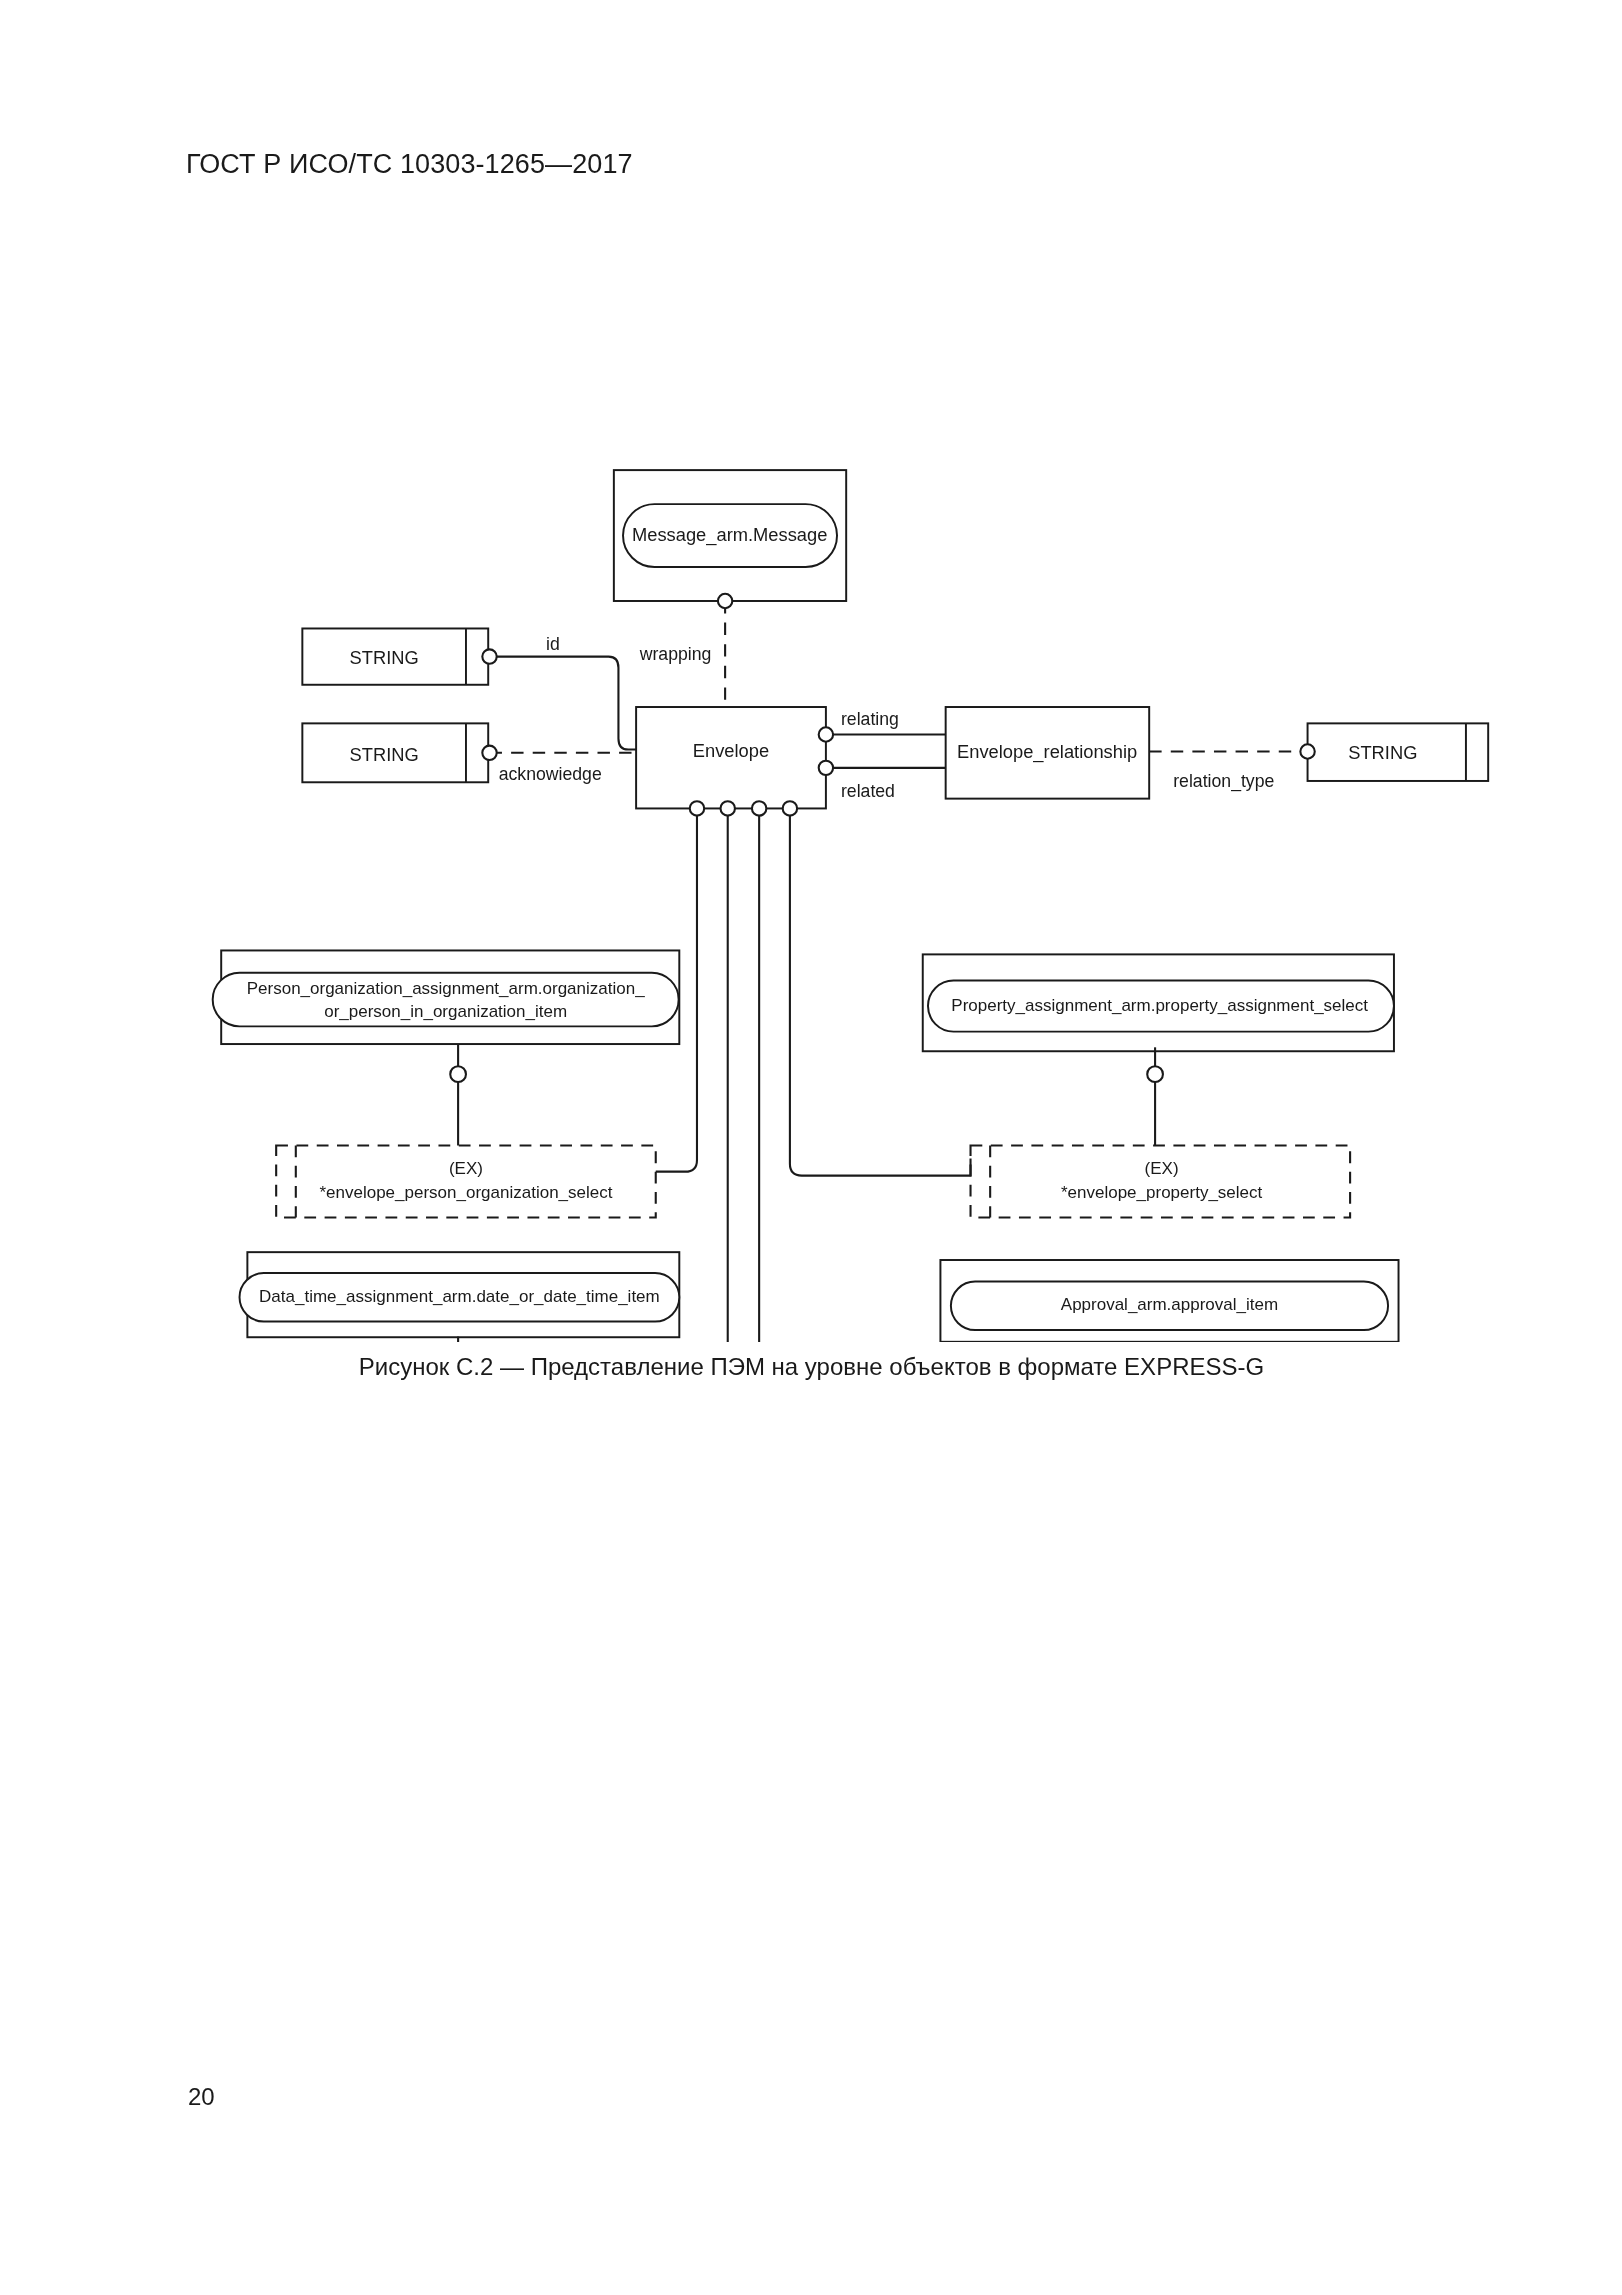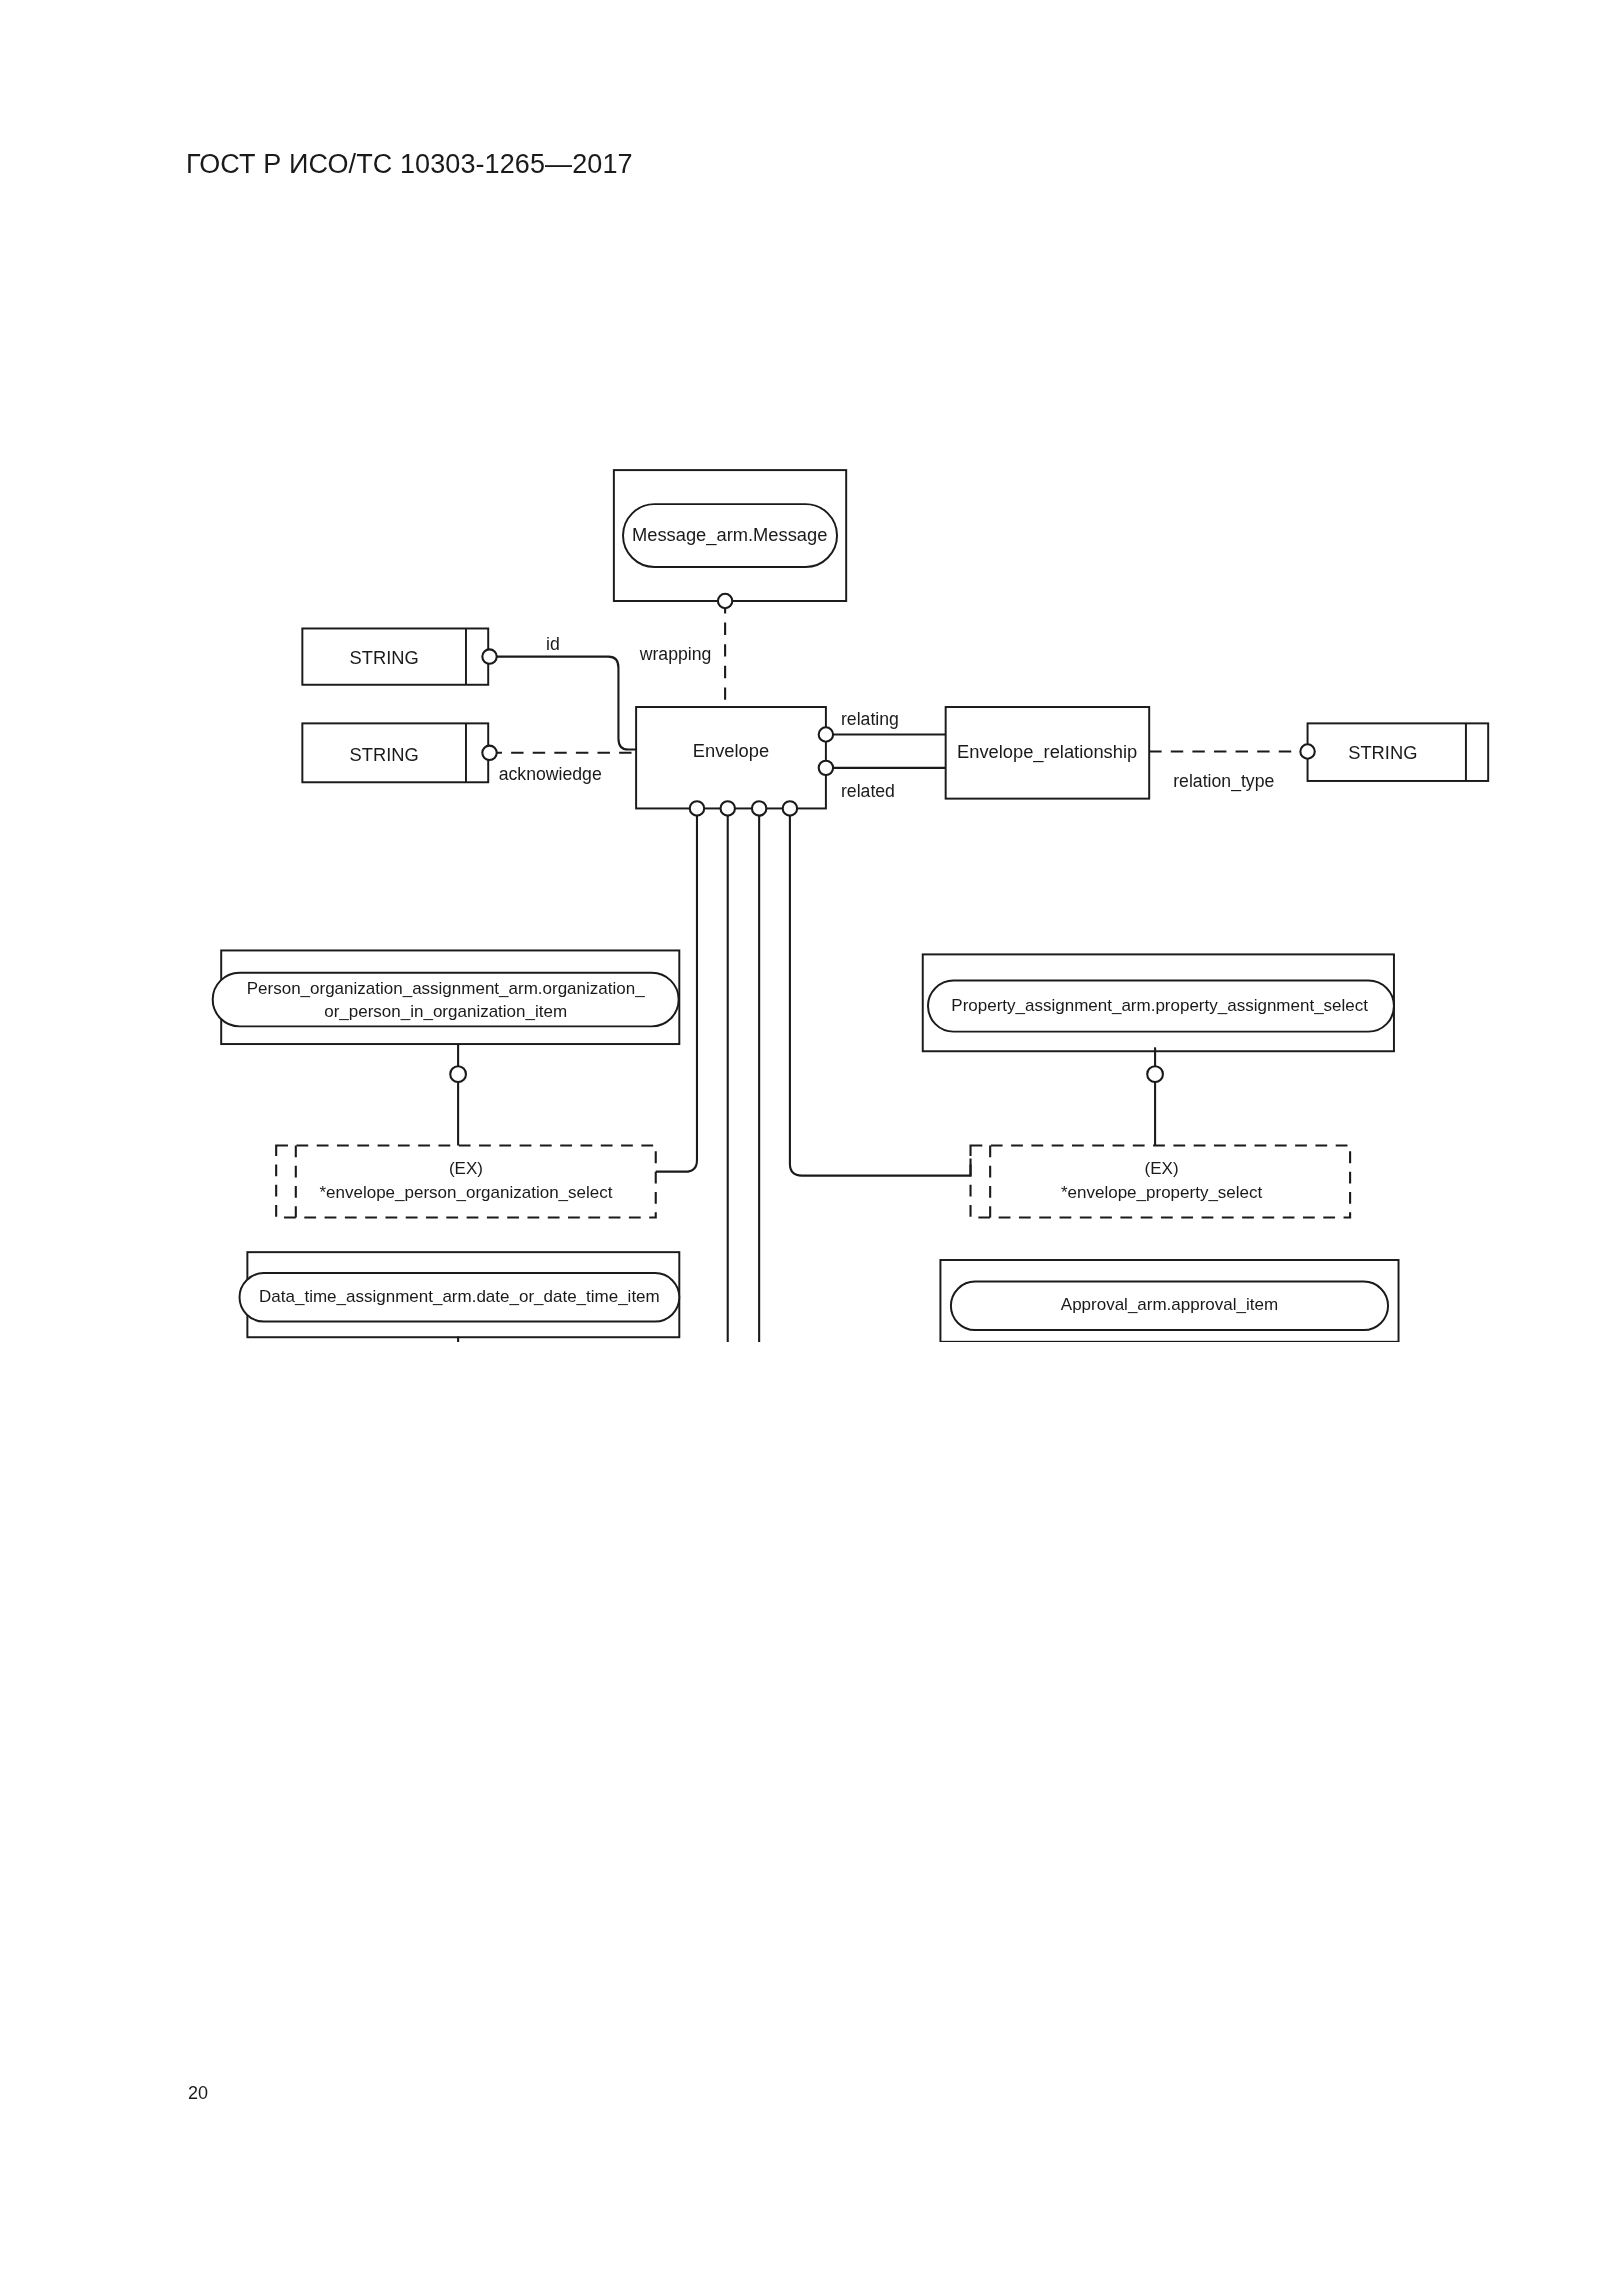--- a/index.html
+++ b/index.html
@@ -41,21 +41,21 @@
     top: 1353px;
     width: 1623px;
     text-align: center;
     font-size: 24px;
     white-space: nowrap;
   }
   #page-number {
     position: absolute;
     left: 188px;
     top: 2083px;
-    font-size: 18px;
+    font-size: 24px;
   }
   svg { display: block; }
   svg text {
     font-family: "Liberation Sans", sans-serif;
     fill: #1a1a1a;
   }
   .box-frame {
     fill: none;
     stroke: #1a1a1a;
     stroke-width: 3;
@@ -272,17 +272,18 @@
       <g>
         <rect class="ex-frame" x="1470" y="1878" width="580" height="110"></rect>
         <line class="ex-tick" x1="1500" y1="1878" x2="1500" y2="1988"></line>
         <text class="ex-label" x="1762" y="1921" text-anchor="middle">(EX)</text>
         <text class="ex-label" x="1762" y="1958" text-anchor="middle">*envelope_approval_select</text>
       </g>
 
     </svg>
   </div>
 
+  <div id="figure-caption">Рисунок С.2 — Представление ПЭМ на уровне объектов в формате EXPRESS-G</div>
 
   <div id="page-number">20</div>
 
 </div>
 
 
 </body></html>

